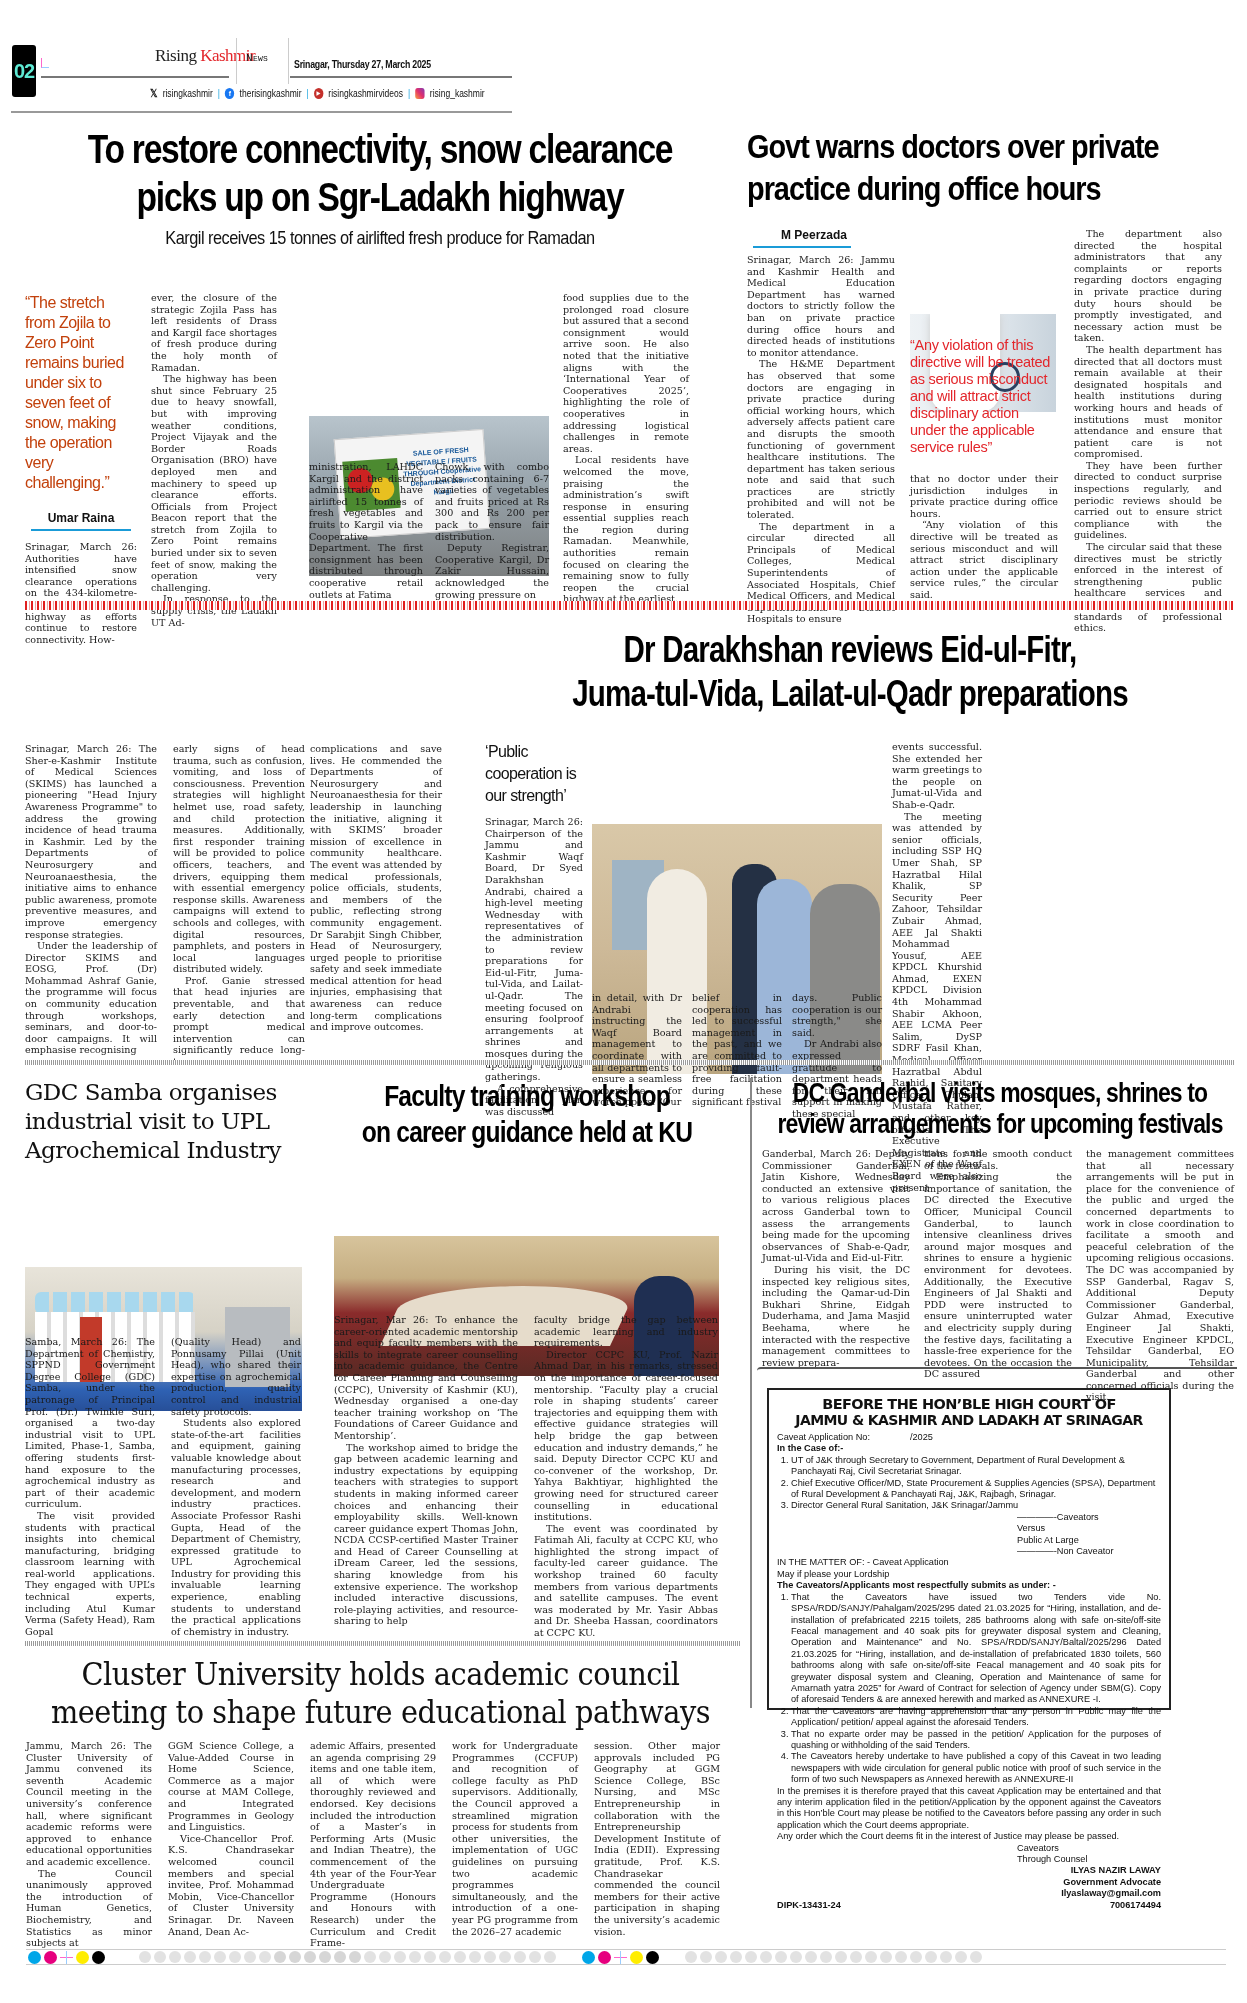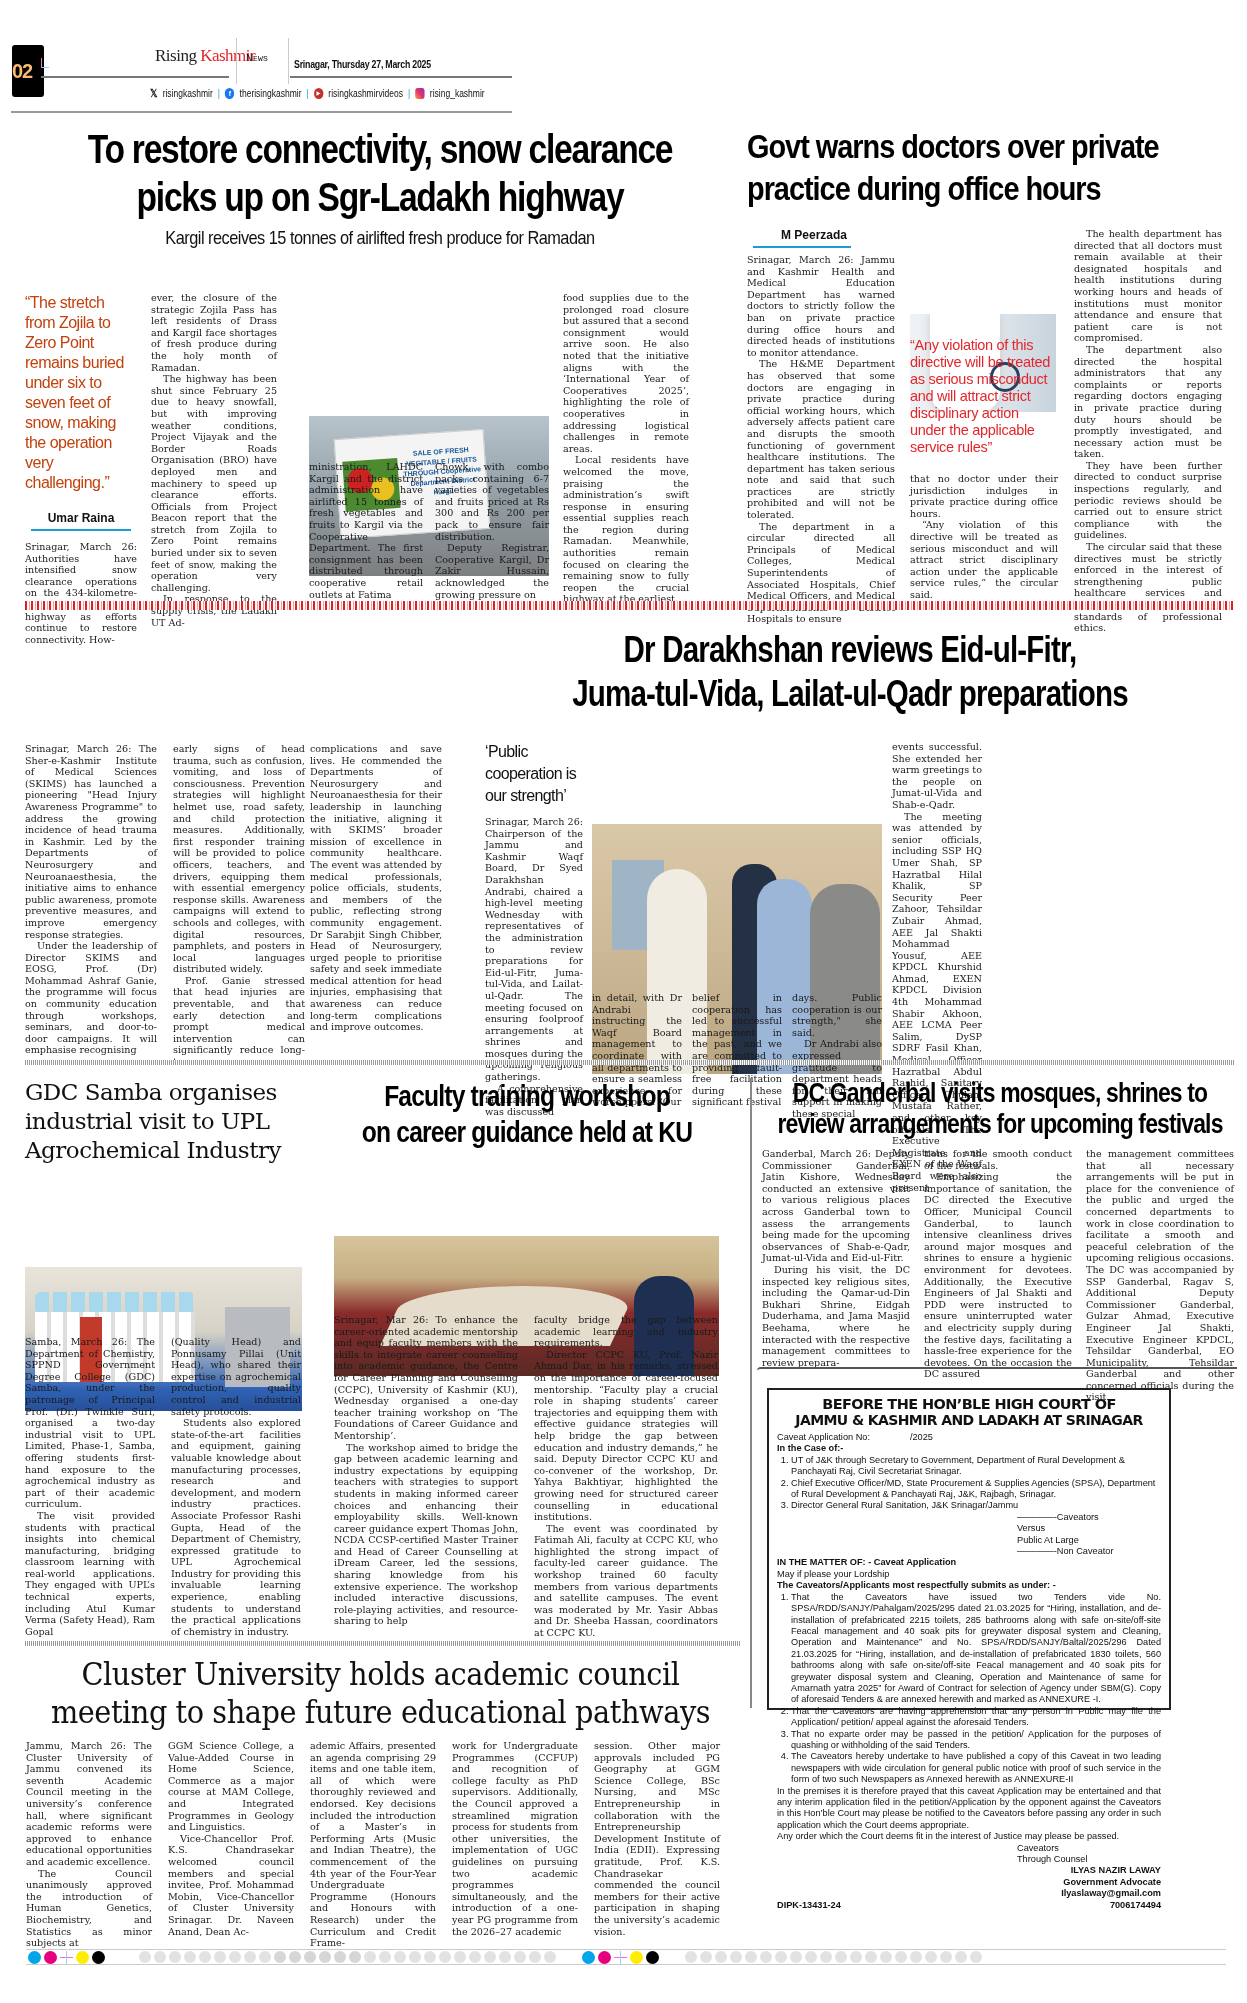--- a/index.html
+++ b/index.html
@@ -20,21 +20,21 @@
   .pull-red{font-family:"Liberation Sans",sans-serif;color:#e3262b;font-size:17.5px;line-height:20px;letter-spacing:-0.3px}
   .ad{border:2px solid #222;font-family:"Liberation Sans",sans-serif;font-size:9.2px;line-height:11.4px;color:#111;padding:6px 8px}
   .ad ol{padding-left:14px}
   .dot{width:13px;height:13px;border-radius:50%}
   .gdot{width:12px;height:12px;border-radius:50%;background:#e2e2e2}
 </style>
 </head>
 <body>
 
 <div class="abs" style="left:0;top:0;width:1247px;height:115px">
-  <div class="abs" style="left:12px;top:45px;width:32px;height:52px;background:#000;color:#fdba74;font-family:'Liberation Sans',sans-serif;font-weight:bold;font-size:20px;line-height:52px;border-radius:3px;letter-spacing:-1px">02</div>
+  <div class="abs" style="left:12px;top:45px;width:24px;height:52px;background:#000;color:#5eead4;font-family:'Liberation Sans',sans-serif;font-weight:bold;font-size:20px;line-height:52px;text-align:center;border-radius:3px;letter-spacing:-1px">02</div>
   <div class="abs" style="left:41px;top:58px;width:8px;height:10px;border-left:1px solid #f6c;border-bottom:1px solid #9cf"></div>
   <div class="abs" style="left:41px;top:76px;width:188px;border-top:2px solid #777"></div>
   <div class="abs" style="left:155px;top:46px;width:75px;font-family:'Liberation Serif',serif;font-size:17px;white-space:nowrap;letter-spacing:-0.5px">
     <span style="color:#222">Rising</span>
     <span style="color:#e3262b">Kashmir</span>
   </div>
   <div class="abs" style="left:236px;top:38px;height:46px;border-left:1px solid #ccc"></div>
   <div class="abs" style="left:246px;top:52px;font-family:Liberation Mono, monospace;font-size:11px;font-variant:small-caps;letter-spacing:0.3px">News</div>
   <div class="abs" style="left:288px;top:38px;height:46px;border-left:1px solid #ccc"></div>
   <div class="abs" style="left:294px;top:58px;font-family:'Liberation Sans',sans-serif;font-weight:bold;font-size:11px;letter-spacing:-0.3px;transform:scaleX(0.8);transform-origin:left">Srinagar, Thursday 27, March 2025</div>
@@ -109,22 +109,22 @@
   <div class="abs photo" style="left:163px;top:105px;width:146px;height:98px;background:linear-gradient(90deg,#eef2f5,#dfe6ec 60%,#c8d3dc)">
     <div class="abs" style="left:20px;top:0;width:70px;height:98px;background:#fff;border-radius:0 0 20px 20px;box-shadow:0 0 8px #ccc"></div>
     <div class="abs" style="left:80px;top:48px;width:30px;height:30px;border:3px solid #2a4060;border-radius:50%"></div>
   </div>
   <div class="abs pull-red" style="left:163px;top:212px;width:148px;font-size:14.5px;line-height:17px">“Any violation of this directive will be treated as serious misconduct and will attract strict disciplinary action under the applicable service rules”</div>
   <div class="abs body-text" style="left:163px;top:348px;width:148px">
     <p class="first">that no doctor under their jurisdiction indulges in private practice during office hours.</p>
     <p>“Any violation of this directive will be treated as serious misconduct and will attract strict disciplinary action under the applicable service rules,” the circular said.</p>
   </div>
   <div class="abs body-text" style="left:327px;top:103px;width:148px">
+    <p>The department also directed the hospital administrators that any complaints or reports regarding doctors engaging in private practice during duty hours should be promptly investigated, and necessary action must be taken.</p>
     <p>The health department has directed that all doctors must remain available at their designated hospitals and health institutions during working hours and heads of institutions must monitor attendance and ensure that patient care is not compromised.</p>
-    <p>The department also directed the hospital administrators that any complaints or reports regarding doctors engaging in private practice during duty hours should be promptly investigated, and necessary action must be taken.</p>
     <p>They have been further directed to conduct surprise inspections regularly, and periodic reviews should be carried out to ensure strict compliance with the guidelines.</p>
     <p>The circular said that these directives must be strictly enforced in the interest of strengthening public healthcare services and maintaining the highest standards of professional ethics.</p>
   </div>
 </div>
 
 <div class="abs sep-red" style="left:25px;top:601px;width:1210px"></div>
 
 <div class="abs" style="left:25px;top:628px;width:440px;height:420px">
   <div class="abs body-text" style="left:0;top:115px;width:132px">
     <p class="first">Srinagar, March 26: The Sher-e-Kashmir Institute of Medical Sciences (SKIMS) has launched a pioneering "Head Injury Awareness Programme" to address the growing incidence of head trauma in Kashmir. Led by the Departments of Neurosurgery and Neuroanaesthesia, the initiative aims to enhance public awareness, promote preventive measures, and improve emergency response strategies.</p>
@@ -247,21 +247,21 @@
     <li>UT of J&amp;K through Secretary to Government, Department of Rural Development &amp; Panchayati Raj, Civil Secretariat Srinagar.</li>
     <li>Chief Executive Officer/MD, State Procurement &amp; Supplies Agencies (SPSA), Department of Rural Development &amp; Panchayati Raj, J&amp;K, Rajbagh, Srinagar.</li>
     <li>Director General Rural Sanitation, J&amp;K Srinagar/Jammu</li>
   </ol>
   <div style="padding-left:240px">
     <div>————-Caveators</div>
     <div>Versus</div>
     <div>Public At Large</div>
     <div>————-Non Caveator</div>
   </div>
-  <div style="font-weight:bold">IN THE MATTER OF: - Caveat Application</div>
+  <div style="font-weight:normal">IN THE MATTER OF: - Caveat Application</div>
   <div>May if please your Lordship</div>
   <div style="font-weight:bold">The Caveators/Applicants most respectfully submits as under: -</div>
   <ol style="text-align:justify">
     <li>That the Caveators have issued two Tenders vide No. SPSA/RDD/SANJY/Pahalgam/2025/295 dated 21.03.2025 for “Hiring, installation, and de-installation of prefabricated 2215 toilets, 285 bathrooms along with safe on-site/off-site Feacal management and 40 soak pits for greywater disposal system and Cleaning, Operation and Maintenance” and No. SPSA/RDD/SANJY/Baltal/2025/296 Dated 21.03.2025 for “Hiring, installation, and de-installation of prefabricated 1830 toilets, 560 bathrooms along with safe on-site/off-site Feacal management and 40 soak pits for greywater disposal system and Cleaning, Operation and Maintenance of same for Amarnath yatra 2025” for Award of Contract for selection of Agency under SBM(G). Copy of aforesaid Tenders &amp; are annexed herewith and marked as ANNEXURE -I.</li>
     <li>That the Caveators are having apprehension that any person in Public may file the Application/ petition/ appeal against the aforesaid Tenders.</li>
     <li>That no exparte order may be passed in the petition/ Application for the purposes of quashing or withholding of the said Tenders.</li>
     <li>The Caveators hereby undertake to have published a copy of this Caveat in two leading newspapers with wide circulation for general public notice with proof of such service in the form of two such Newspapers as Annexed herewith as ANNEXURE-II</li>
   </ol>
   <div style="text-align:justify">In the premises it is therefore prayed that this caveat Application may be entertained and that any interim application filed in the petition/Application by the opponent against the Caveators in this Hon’ble Court may please be notified to the Caveators before passing any order in such application which the Court deems appropriate.</div>
   <div>Any order which the Court deems fit in the interest of Justice may please be passed.</div>

